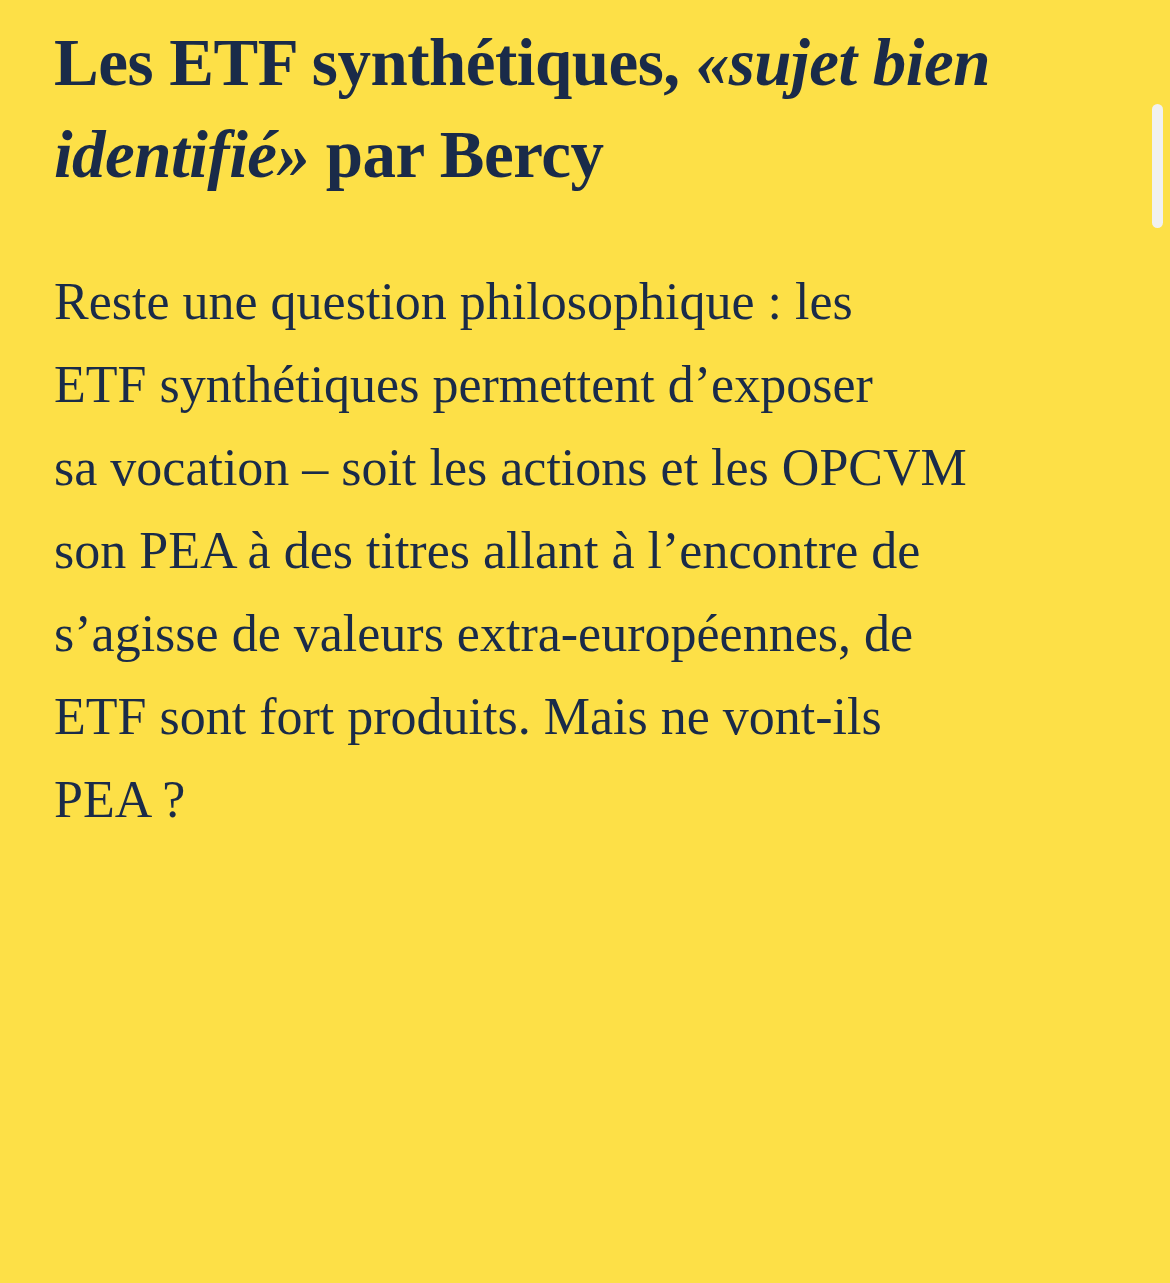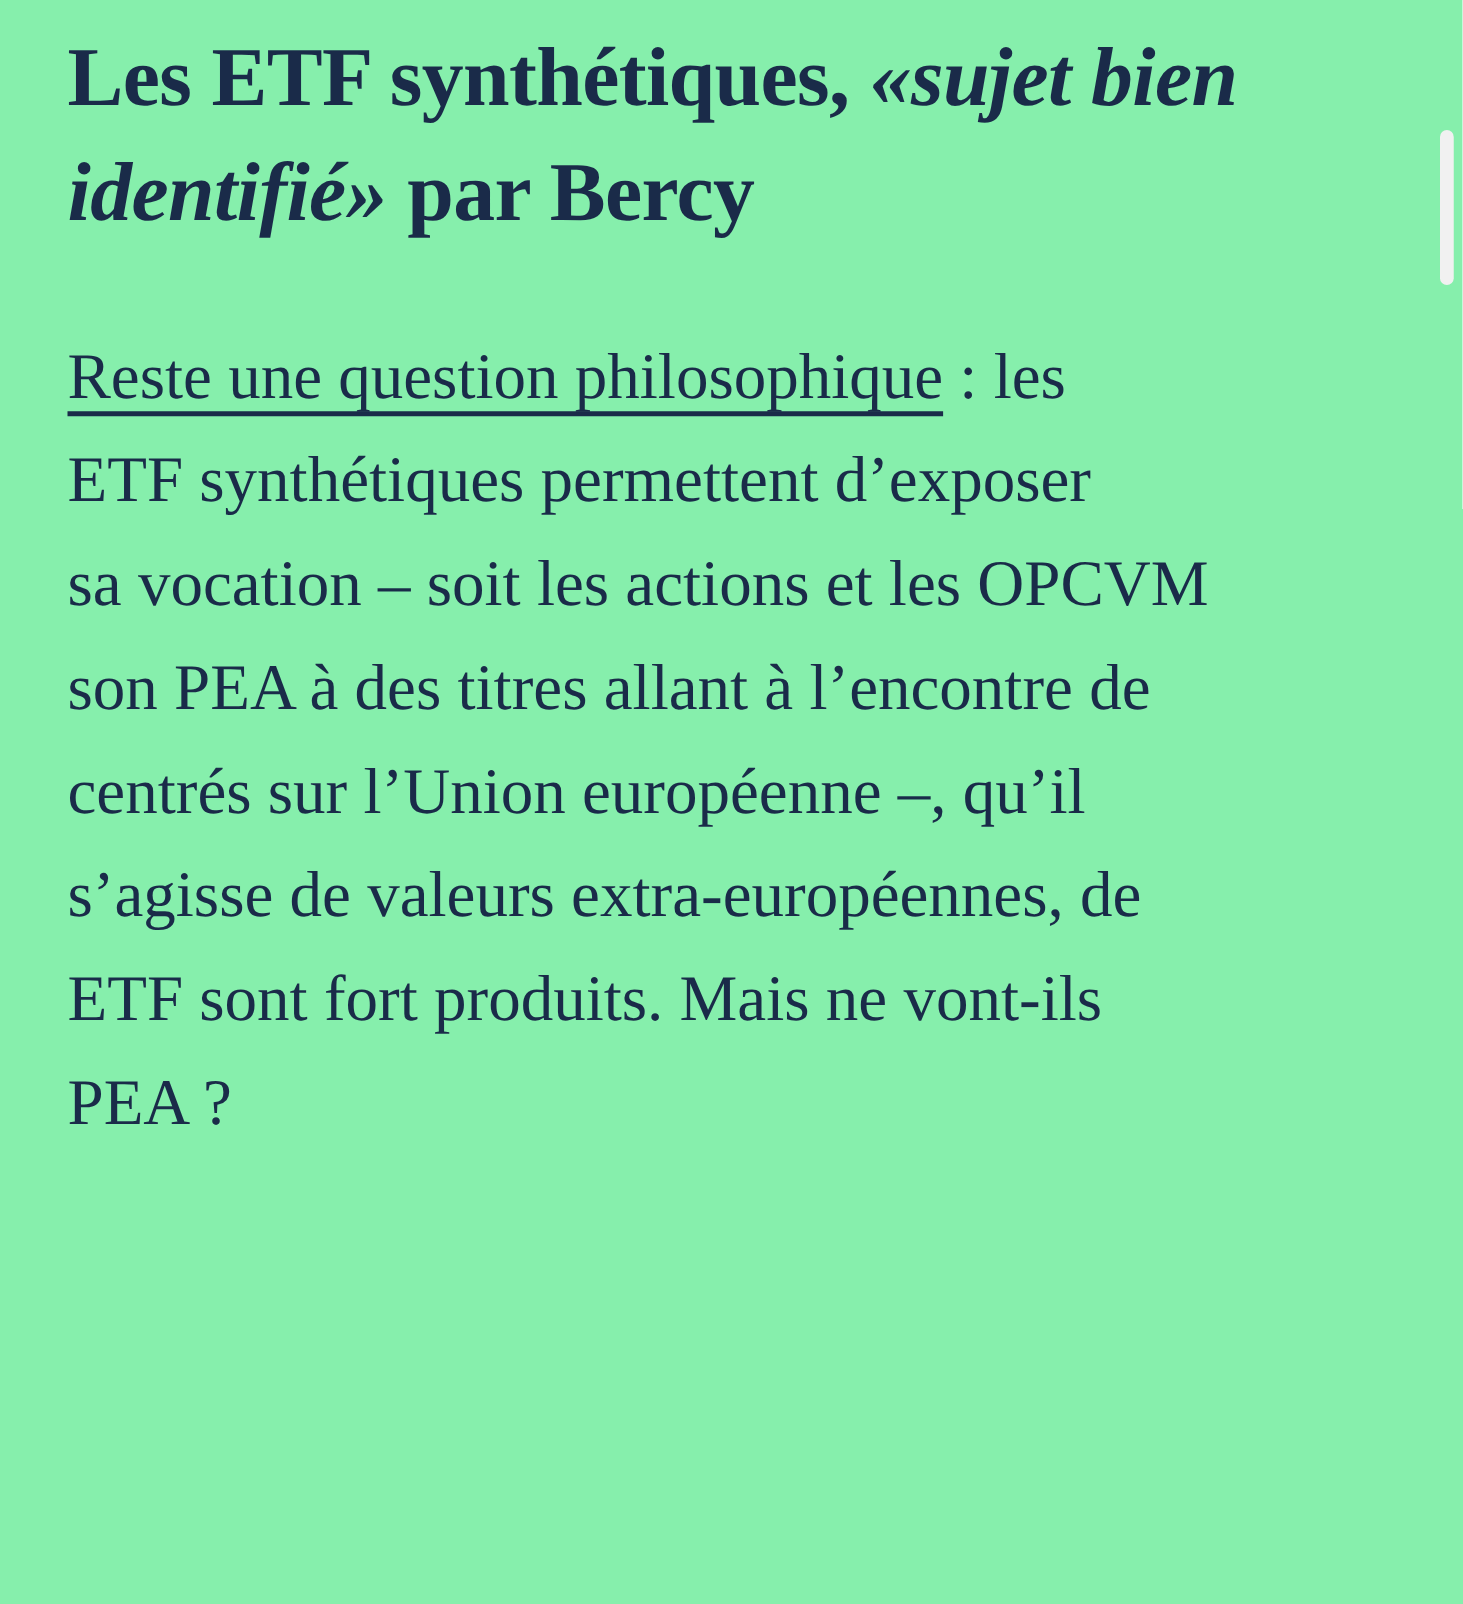--- a/index.html
+++ b/index.html
@@ -8,21 +8,21 @@
     background: #ffffff;
     width: 1170px;
     height: 1283px;
     overflow: hidden;
     font-family: "Liberation Serif", "DejaVu Serif", serif;
   }
   .page {
     position: relative;
     width: 1170px;
     height: 1283px;
-    background: #86efac;
+    background: #fde047;
     color: #1a2b49;
   }
   .article {
     padding: 16px 56px 0 54px;
   }
   .headline {
     margin: 0;
     font-size: 67px;
     line-height: 92px;
     font-weight: 700;
@@ -37,21 +37,20 @@
     font-size: 52px;
     line-height: 83px;
     font-weight: 400;
     color: #1a2b49;
   }
   .line {
     white-space: nowrap;
   }
   .inline-link {
     color: #1a2b49;
-    text-decoration: underline;
     text-decoration-thickness: 4px;
     text-underline-offset: 11px;
     cursor: pointer;
   }
   .scrollbar-thumb {
     position: absolute;
     left: 1152px;
     top: 104px;
     width: 11px;
     height: 124px;
@@ -65,21 +64,20 @@
 <div class="page">
   <div class="article">
 
     <h1 class="headline"><span>Les ETF synthétiques, </span><span class="italic">«sujet bien identifié»</span><span> par Bercy</span></h1>
 
     <div class="body-copy">
       <div class="line"><span class="inline-link">Reste une question philosophique</span><span> : les</span></div>
       <div class="line">ETF synthétiques permettent d’exposer</div>
       <div class="line">sa vocation – soit les actions et les OPCVM</div>
       <div class="line">son PEA à des titres allant à l’encontre de</div>
-      <div class="line">centrés sur l’Union européenne –, qu’il</div>
       <div class="line">s’agisse de valeurs extra-européennes, de</div>
       <div class="line">ETF sont fort produits. Mais ne vont-ils</div>
       <div class="line">PEA ?</div>
     </div>
 
   </div>
 
   <div class="scrollbar-thumb"></div>
 </div>
 

